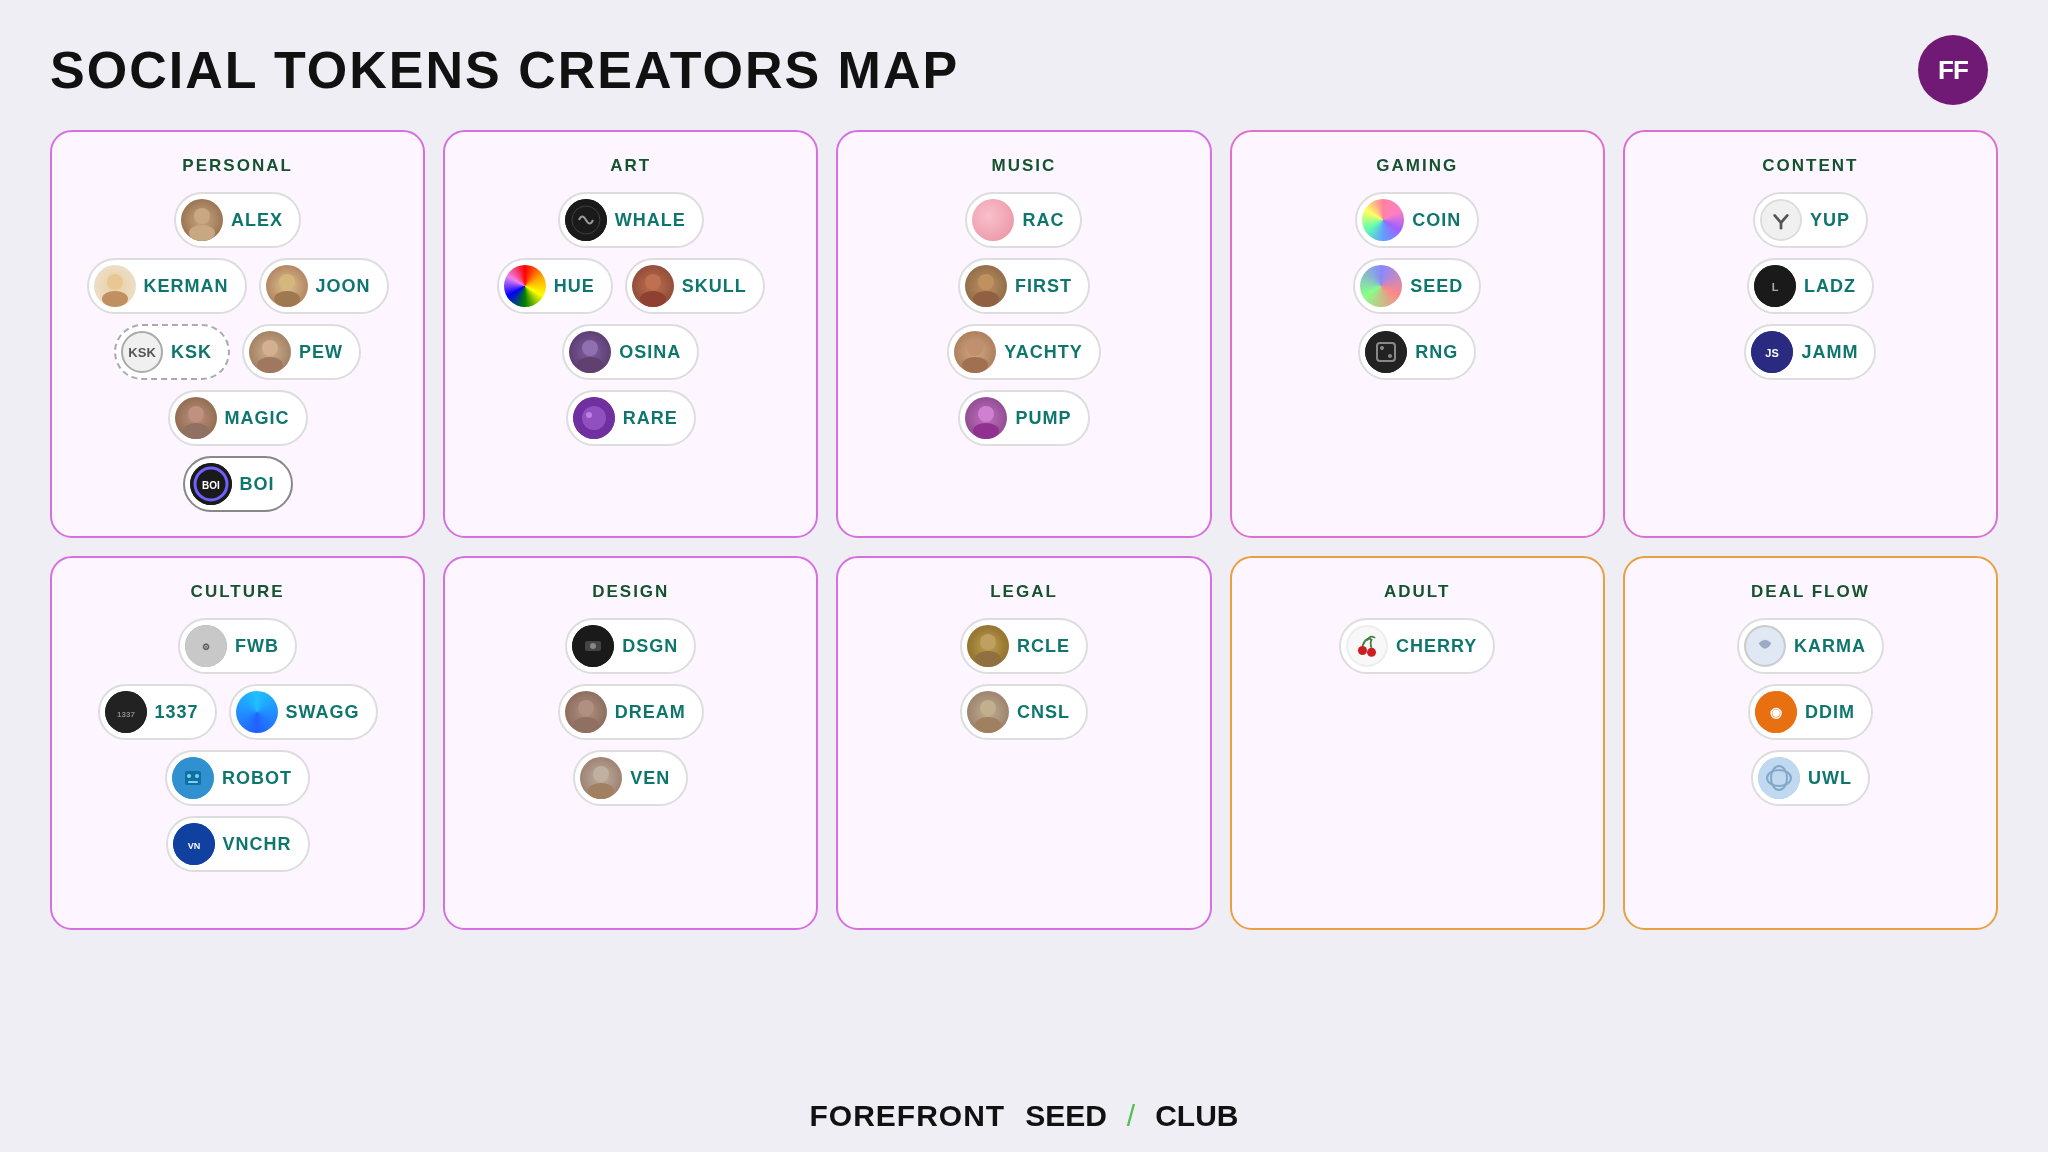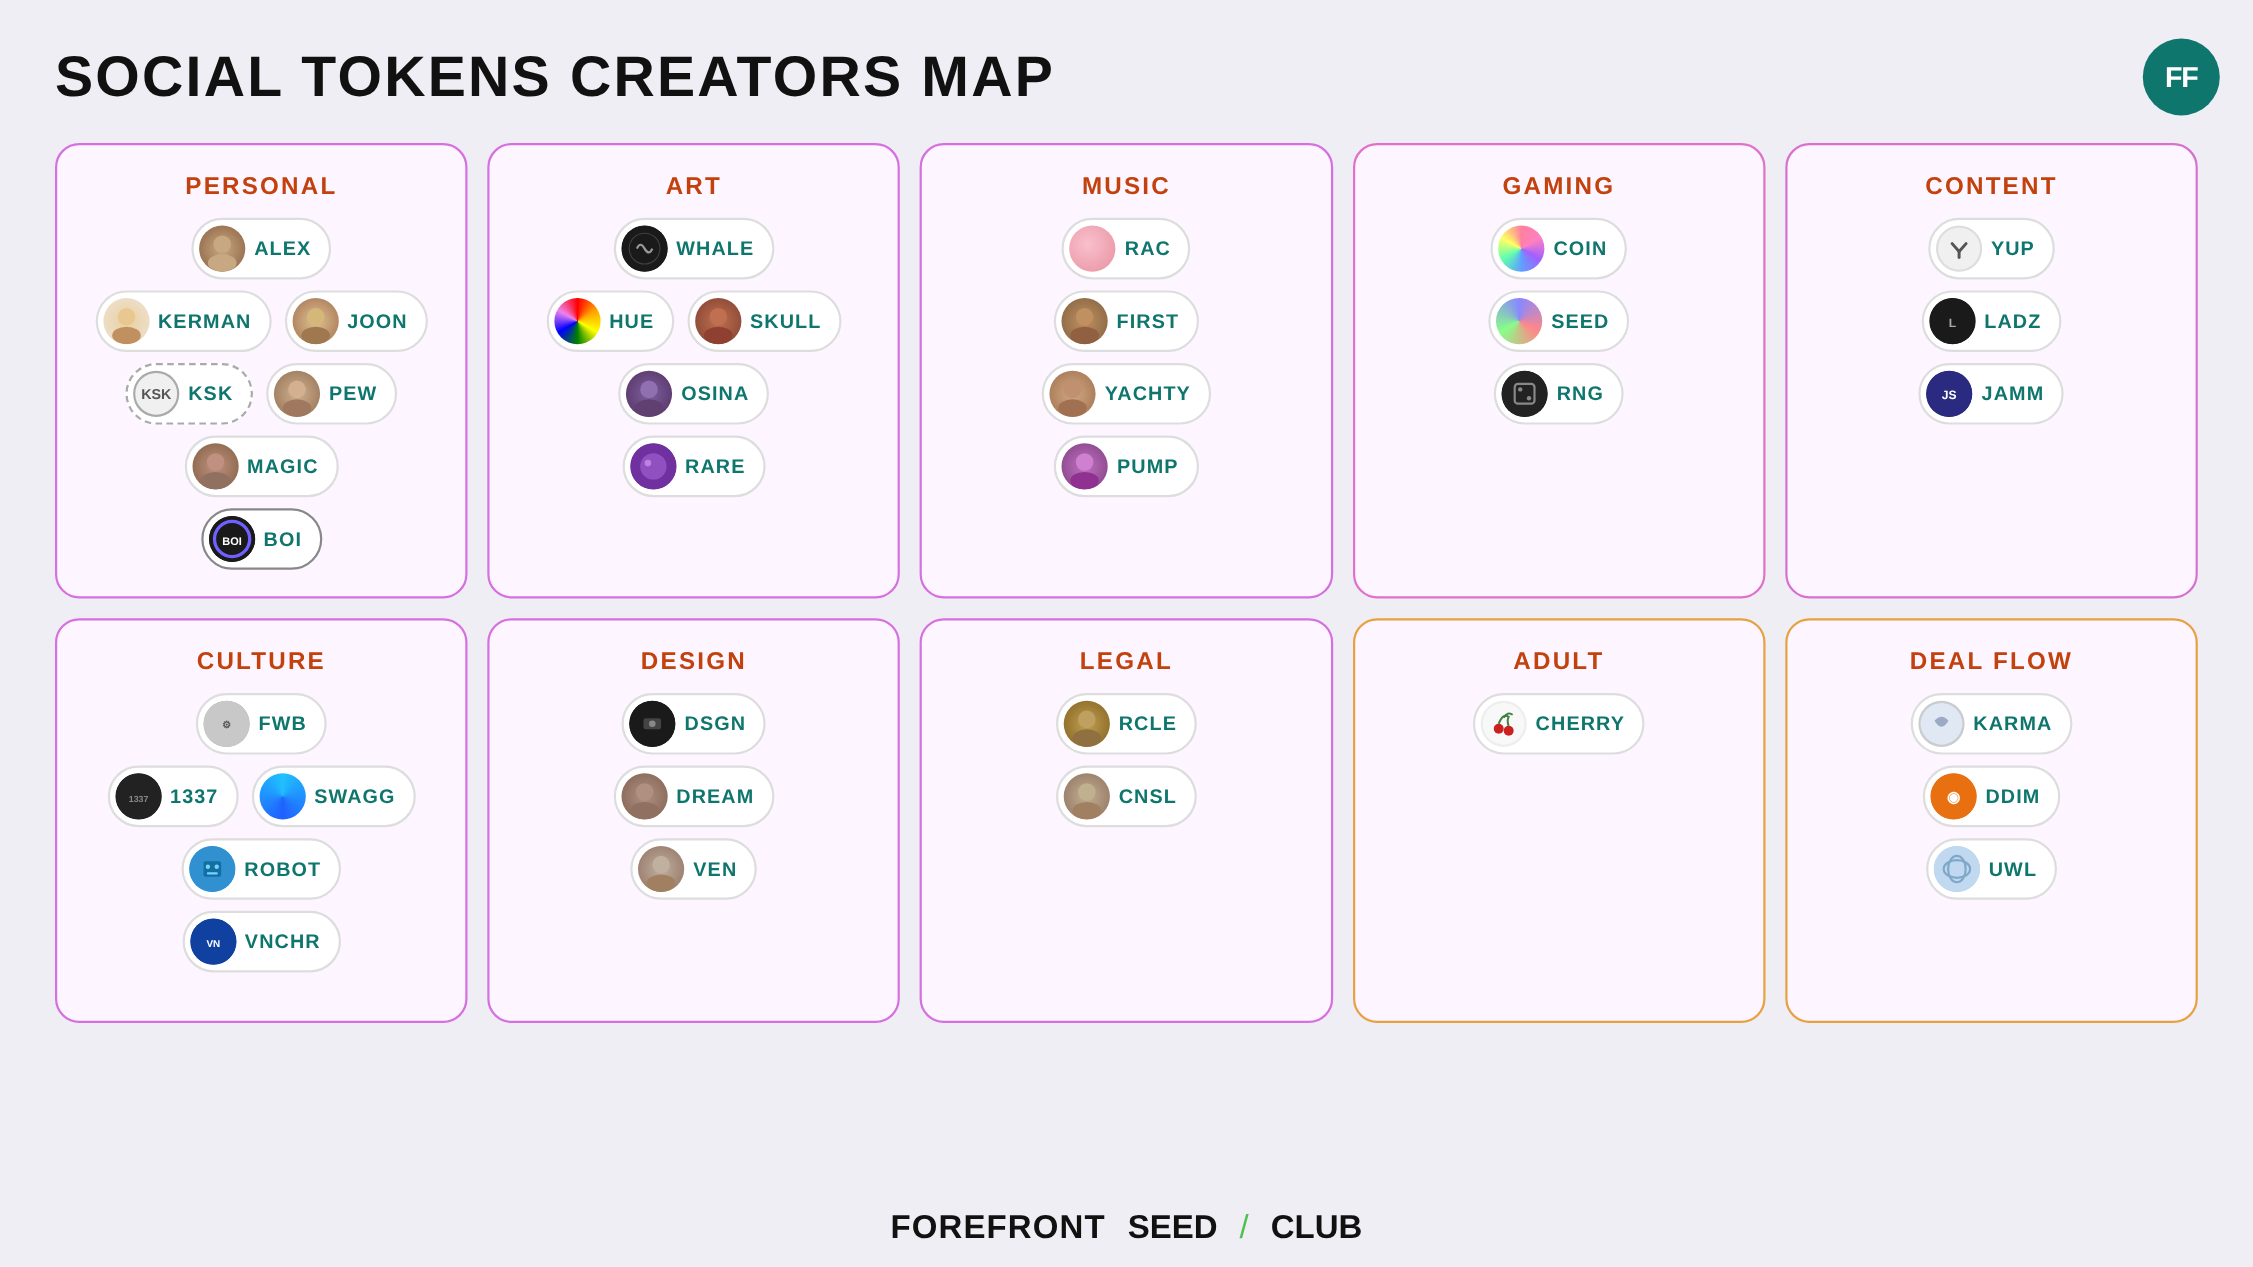--- a/index.html
+++ b/index.html
@@ -15,24 +15,24 @@
       font-size: 52px;
       font-weight: 900;
       color: #111;
       letter-spacing: 2px;
       padding: 40px 50px 20px 50px;
       text-transform: uppercase;
     }
     .ff-logo {
       position: absolute;
       top: 35px;
-      right: 30px;
+      right: 60px;
       width: 70px;
       height: 70px;
-      background: #0f766e;
+      background: #701a75;
       border-radius: 50%;
       display: flex;
       align-items: center;
       justify-content: center;
       color: white;
       font-size: 26px;
       font-weight: 900;
       letter-spacing: -1px;
     }
     .grid {
@@ -56,23 +56,23 @@
     .card-music { background: #fdf5ff; border: 2.5px solid #d670e0; }
     .card-art { background: #fdf5ff; border: 2.5px solid #d670e0; }
     .card-gaming { background: #fdf5ff; border: 2.5px solid #e070c8; }
     .card-content { background: #fdf5ff; border: 2.5px solid #d870d0; }
     .card-culture { background: #fdf5ff; border: 2.5px solid #d670e0; }
     .card-design { background: #fdf5ff; border: 2.5px solid #d670e0; }
     .card-legal { background: #fdf5ff; border: 2.5px solid #d670e0; }
     .card-dealflow { background: #fdf5ff; border: 2.5px solid #e8a040; }
     .card-adult { background: #fdf5ff; border: 2.5px solid #e8a040; }
     .card-title {
-      font-size: 22px;
-      font-weight: 900;
-      color: #c2410c;
+      font-size: 17px;
+      font-weight: 900;
+      color: #14532d;
       letter-spacing: 2px;
       text-transform: uppercase;
       margin-bottom: 8px;
       text-align: center;
     }
     .token-list {
       display: flex;
       flex-direction: column;
       align-items: center;
       gap: 10px;

